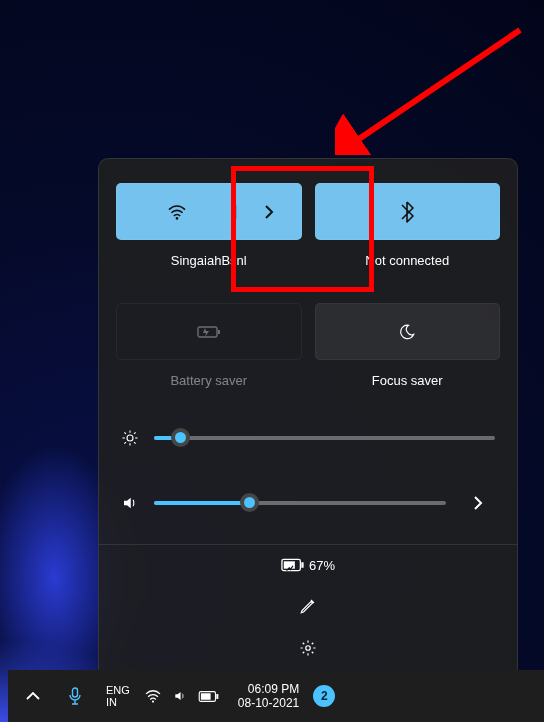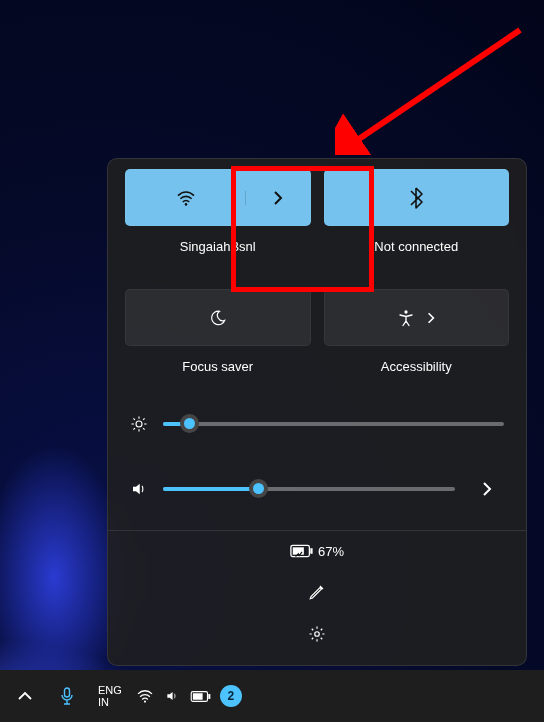--- a/index.html
+++ b/index.html
@@ -24,26 +24,26 @@
     top: 25px;
     left: 335px;
     width: 190px;
     height: 130px;
     z-index: 20;
     pointer-events: none;
   }
   .quick-panel {
     position: absolute;
     top: 158px;
-    left: 107px;
+    left: 98px;
     width: 420px;
     background: rgba(32,32,32,0.88);
     border: 1px solid rgba(255,255,255,0.10);
     border-radius: 10px;
-    padding: 10px 17px 14px 17px;
+    padding: 24px 17px 14px 17px;
     backdrop-filter: blur(4px);
     z-index: 10;
   }
   .tiles-row {
     display: flex;
     gap: 13px;
     margin-bottom: 35px;
   }
   .tile-wrap { flex: 1; display: flex; flex-direction: column; align-items: center; }
   .tile {
@@ -135,21 +135,21 @@
   .icon-btn {
     width: 34px; height: 34px;
     display: flex; align-items: center; justify-content: center;
     border-radius: 4px;
     color: #fff;
   }
   .battery-text { font-size: 13px; color: #fff; margin-left:4px;}
   
   .taskbar {
     position: absolute;
-    left: 0; right: 0; bottom: 0;
+    left: 8px; right: 0; bottom: 0;
     height: 52px;
     background: #1e1e1e;
     display: flex;
     align-items: center;
     padding: 0 4px 0 8px;
     gap: 8px;
     z-index: 30;
   }
   .taskbar .group { display:flex; align-items:center; gap:4px; }
   .taskbar .group.tray { gap:10px; }
@@ -207,42 +207,40 @@
         <svg width="14" height="22" viewBox="0 0 14 22">
             <path d="M7 1v20l6-6L2 4m0 14l11-11L7 1" fill="none" stroke="#111" stroke-width="1.6" stroke-linejoin="round"></path>
           </svg>
       </div>
       <div class="tile-label">Not connected</div>
     </div>
 
   </div>
 
   <div class="tiles-row">
+    <div class="tile-wrap">
+      <div class="tile disabled">
+        <svg width="24" height="14" viewBox="0 0 24 14">
+            <rect x="1" y="2" width="19" height="10" rx="2" fill="none" stroke="rgba(255,255,255,0.35)" stroke-width="1.4"></rect>
+            <rect x="21" y="5" width="2" height="4" fill="rgba(255,255,255,0.35)"></rect>
+            <path d="M8 3l-2 5h3l-1 4 4-6h-3z" fill="rgba(255,255,255,0.35)"></path>
+          </svg>
+      </div>
+      <div class="tile-label dim">Battery saver</div>
+    </div>
 
     <div class="tile-wrap">
       <div class="tile">
         <svg width="18" height="18" viewBox="0 0 24 24">
             <path d="M14 3a9 9 0 1 0 7 12 7 7 0 0 1-7-12z" fill="none" stroke="#fff" stroke-width="1.6"></path>
           </svg>
       </div>
       <div class="tile-label">Focus saver</div>
     </div>
 
-    <div class="tile-wrap">
-      <div class="tile" style="justify-content:center; gap:12px;">
-        <svg width="18" height="18" viewBox="0 0 24 24">
-            <circle cx="12" cy="4" r="2.2" fill="#fff"></circle>
-            <path d="M4 8l8 2 8-2M12 10v6m0 0l-4 6m4-6l4 6" stroke="#fff" stroke-width="1.8" fill="none" stroke-linecap="round"></path>
-          </svg>
-        <svg width="8" height="12" viewBox="0 0 10 14">
-            <path d="M2 1l6 6-6 6" fill="none" stroke="#fff" stroke-width="2"></path>
-          </svg>
-      </div>
-      <div class="tile-label">Accessibility</div>
-    </div>
   </div>
 
   <div class="slider-row" style="margin-top:40px;">
     <svg width="18" height="18" viewBox="0 0 24 24">
         <circle cx="12" cy="12" r="4" fill="none" stroke="#fff" stroke-width="1.5"></circle>
         <g stroke="#fff" stroke-width="1.5">
           <line x1="12" y1="2" x2="12" y2="5"></line>
           <line x1="12" y1="19" x2="12" y2="22"></line>
           <line x1="2" y1="12" x2="5" y2="12"></line>
           <line x1="19" y1="12" x2="22" y2="12"></line>
@@ -327,16 +325,20 @@
     <svg width="16" height="14" viewBox="0 0 24 24">
         <path d="M4 9v6h4l5 4V5L8 9z" fill="#fff"></path>
         <path d="M16 8c1.5 1.5 1.5 6.5 0 8" fill="none" stroke="#fff" stroke-width="1.4"></path>
       </svg>
     <svg width="22" height="13" viewBox="0 0 26 16">
         <rect x="1" y="2" width="20" height="12" rx="2" fill="none" stroke="#fff" stroke-width="1.4"></rect>
         <rect x="22" y="5" width="2.5" height="6" fill="#fff"></rect>
         <rect x="3" y="4" width="12" height="8" fill="#fff"></rect>
       </svg>
   </div>
+  <div class="clock">
+    <span>06:09 PM</span>
+    <span>08-10-2021</span>
+  </div>
   <div class="notif-badge">
     <span>2</span>
   </div>
 </div>
 
 </body></html>

